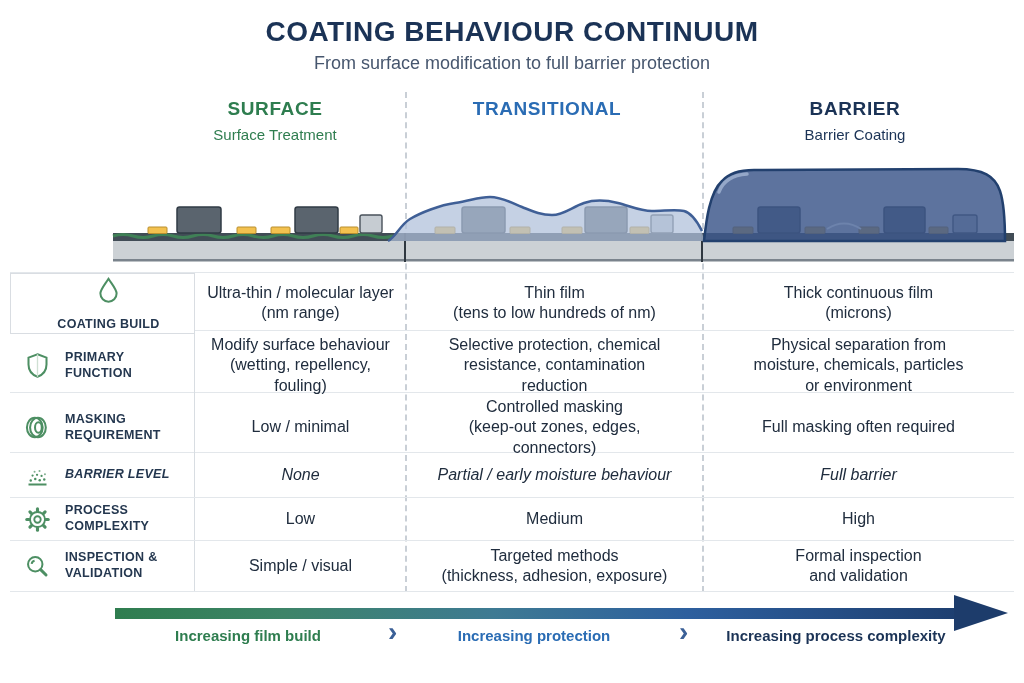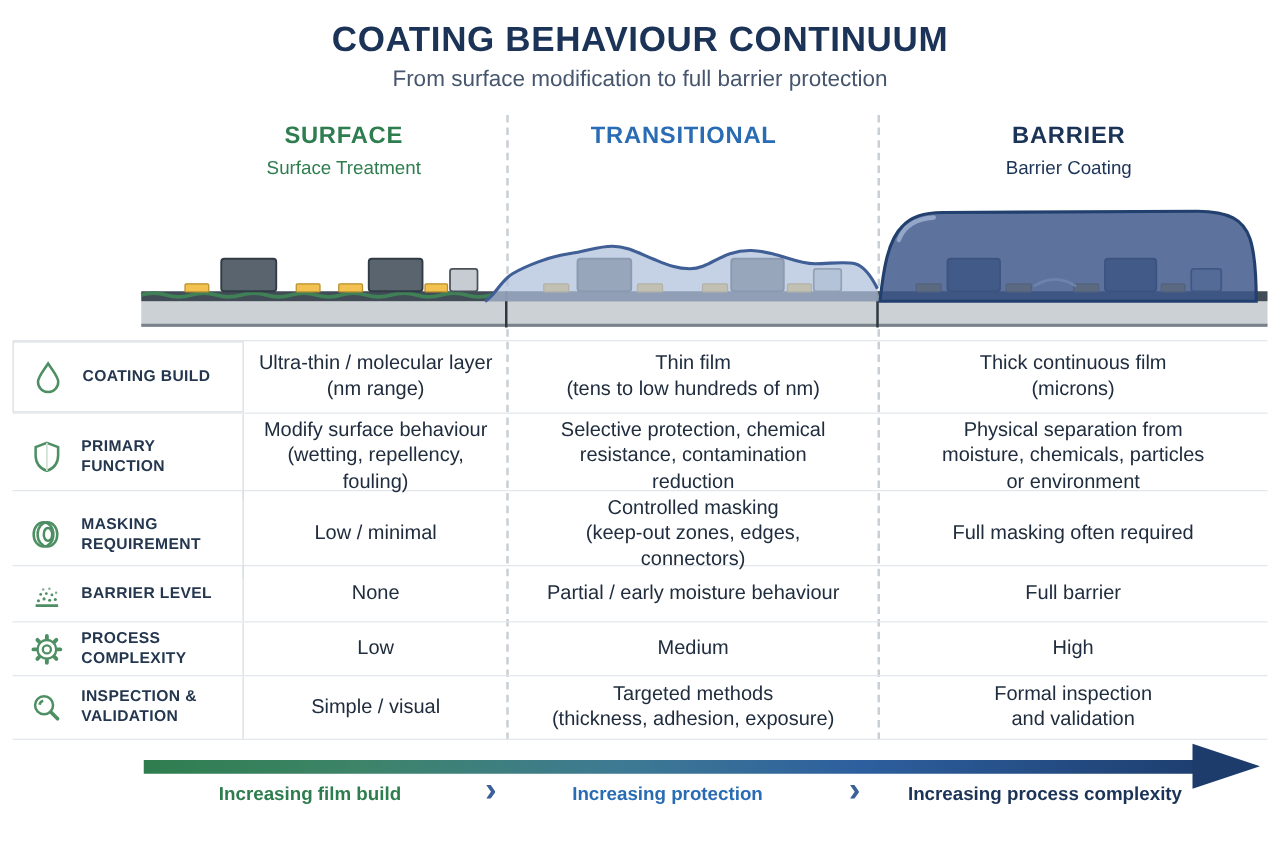--- a/index.html
+++ b/index.html
@@ -28,27 +28,27 @@
   
   .pcb { position:absolute; left:0; top:145px; width:1024px; height:120px; z-index:2; }
 
   
   .tbl { position:absolute; left:10px; top:272px; width:1004px; z-index:3; }
   .trow { display:grid; grid-template-columns:185px 211px 297px 311px;
     border-top:1px solid #e3e7eb; }
   .trow:last-child { border-bottom:1px solid #e3e7eb; }
   .lbl-cell { display:flex; align-items:center; gap:13px; padding-left:12px;
     border-right:1px solid #d8dde2; }
-  .lbl-cell.boxed { border:1px solid #d9dde2; background:#ffffff; }
+  .lbl-cell.boxed { border:1px solid #d9dde2; background:#ffffff;flex-direction:column; }
   .lbl-txt { font-size:12.5px; font-weight:700; letter-spacing:.3px; color:#24374f;
     white-space:pre-line; line-height:1.25; }
   .cell { display:flex; align-items:center; justify-content:center; text-align:center;
     font-size:16px; color:#202d3e; line-height:1.28; white-space:pre-line; padding:4px 10px; }
   .r1 { height:58px; } .r2 { height:62px; } .r3 { height:60px; }
-  .r4 { height:45px; } .r5 { height:43px; } .r6 { height:52px; }
+  .r4 { height:45px;font-style:italic; } .r5 { height:43px; } .r6 { height:52px; }
   .icon { flex:0 0 30px; display:flex; align-items:center; justify-content:center; }
 
   
   .arrow-bar { position:absolute; left:115px; top:608px; width:842px; height:11px; z-index:2;
     background:linear-gradient(90deg,#2f7d4f 0%,#3d8468 20%,#3e7a93 45%,#2d5f9e 68%,#1e3f70 100%); }
   .arrow-head { position:absolute; left:954px; top:595px; width:0; height:0; z-index:2;
     border-top:18px solid transparent; border-bottom:18px solid transparent;
     border-left:54px solid #1d3c6b; }
   .foot-lbl { position:absolute; top:627px; font-size:15px; text-align:center; z-index:2; }
   .fl1 { left:128px; width:240px; color:#2e7d4f; font-weight:600; }

